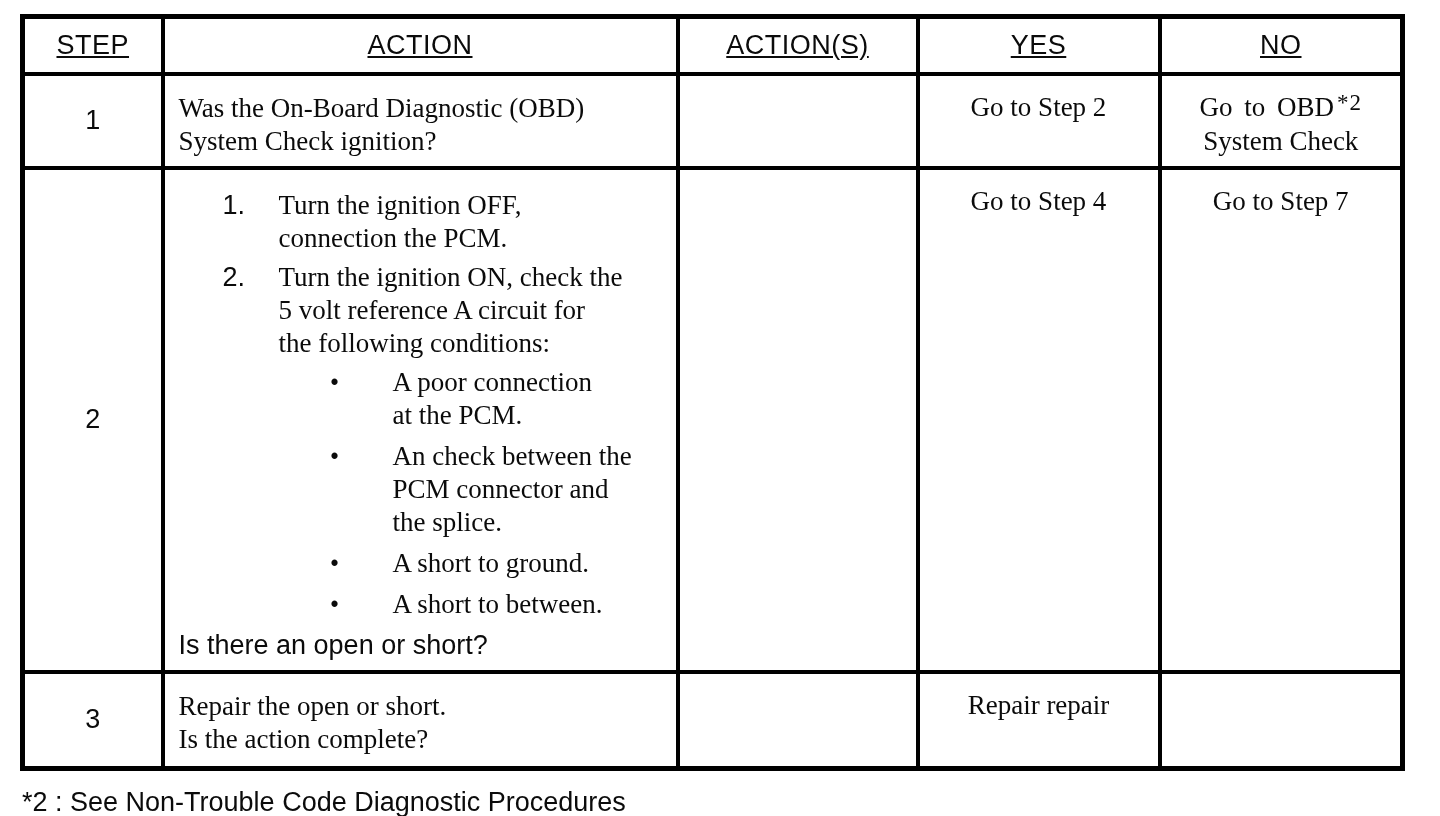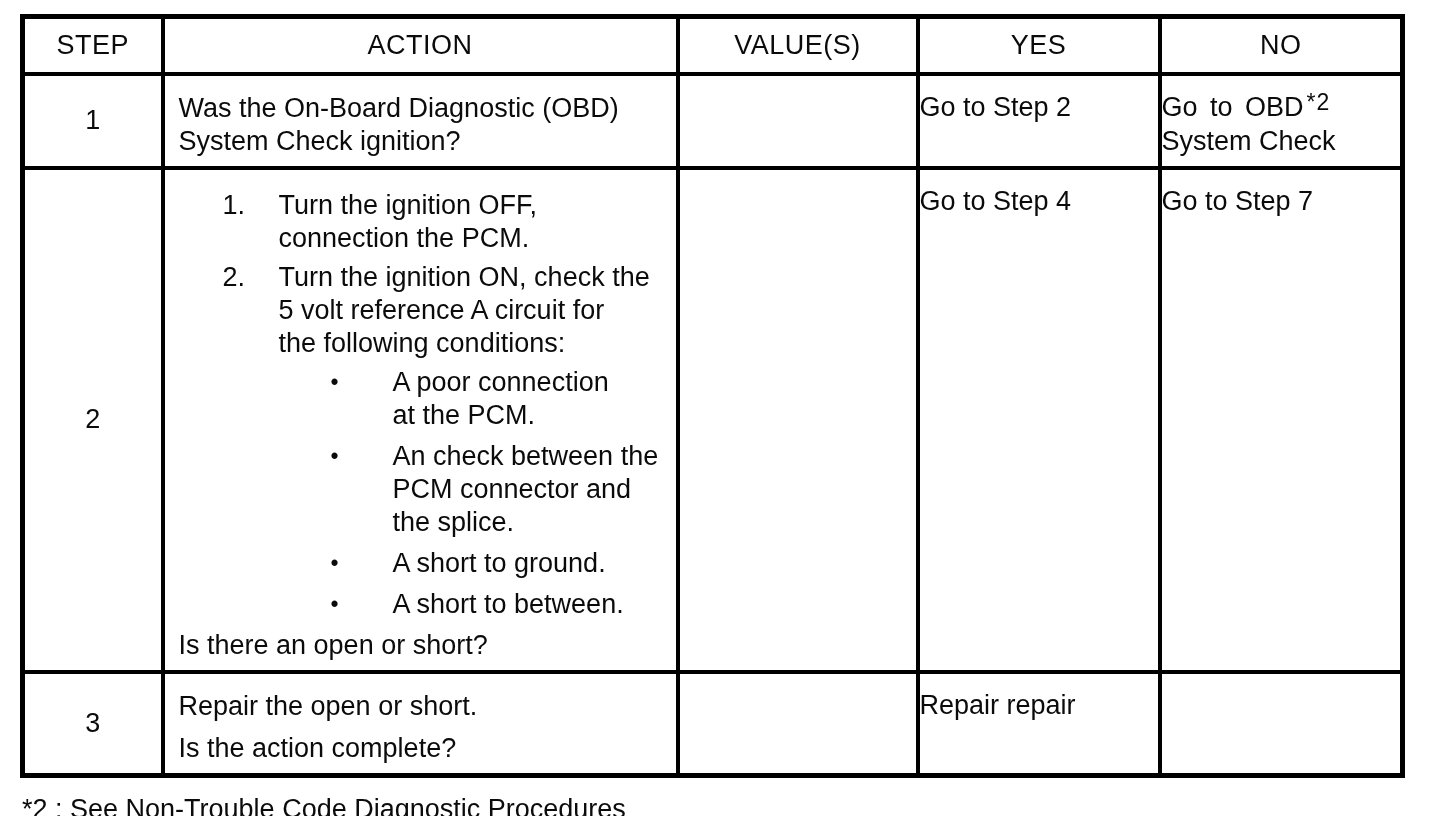--- a/index.html
+++ b/index.html
@@ -22,45 +22,46 @@
     border: 5px solid #000;
   }
   th, td { border: 4px solid #000; padding: 0; vertical-align: top; overflow: hidden; }
 
   tr.header-row { height: 57px; }
   th {
     font-weight: normal;
     text-align: center;
     vertical-align: middle;
     letter-spacing: 0.5px;
+    text-decoration: underline;
   }
 
   tr.row-1 { height: 92px; }
   tr.row-2 { height: 498px; }
   tr.row-3 { height: 97px; }
 
   td.step-cell { text-align: center; vertical-align: middle; }
 
   td.action-cell { padding: 16px 8px 8px 14px; text-align: left; }
   td.action-cell.deep { padding-top: 19px; }
 
-  td.yes-cell, td.no-cell, td.values-cell { padding-top: 15px; }
+  td.yes-cell, td.no-cell, td.values-cell { text-align: center; padding-top: 15px; }
 
-  .tline { display: block; white-space: nowrap; }
+  .tline { display: block; white-space: nowrap; font-family: Liberation Serif, serif; }
 
   .num-item { display: flex; margin: 0 0 6px 44px; }
   .num-marker { flex: none; width: 56px; }
 
   .bullet-item { display: flex; margin: 0 0 8px 152px; }
   .bullet-item.first { margin-top: 3px; }
   .bullet-marker { flex: none; width: 62px; font-size: 23px; }
 
   .question { margin-top: 4px; white-space: nowrap; }
 
-  .line2 { margin-top: 9px; }
+  .line2 { }
 
   .no-wide { word-spacing: 5px; white-space: nowrap; }
   .fref {
     position: relative;
     top: -6px;
     font-size: 23px;
     margin-left: 3px;
     letter-spacing: 1px;
   }
 
@@ -77,21 +78,21 @@
       <col style="width:515px">
       <col style="width:240px">
       <col style="width:242px">
       <col style="width:243px">
     </colgroup>
 
     <thead>
       <tr class="header-row">
         <th>STEP</th>
         <th>ACTION</th>
-        <th>VALUE(S)</th>
+        <th>ACTION(S)</th>
         <th>YES</th>
         <th>NO</th>
       </tr>
     </thead>
 
     <tbody>
 
       <tr class="row-1">
         <td class="step-cell">1</td>
         <td class="action-cell">

